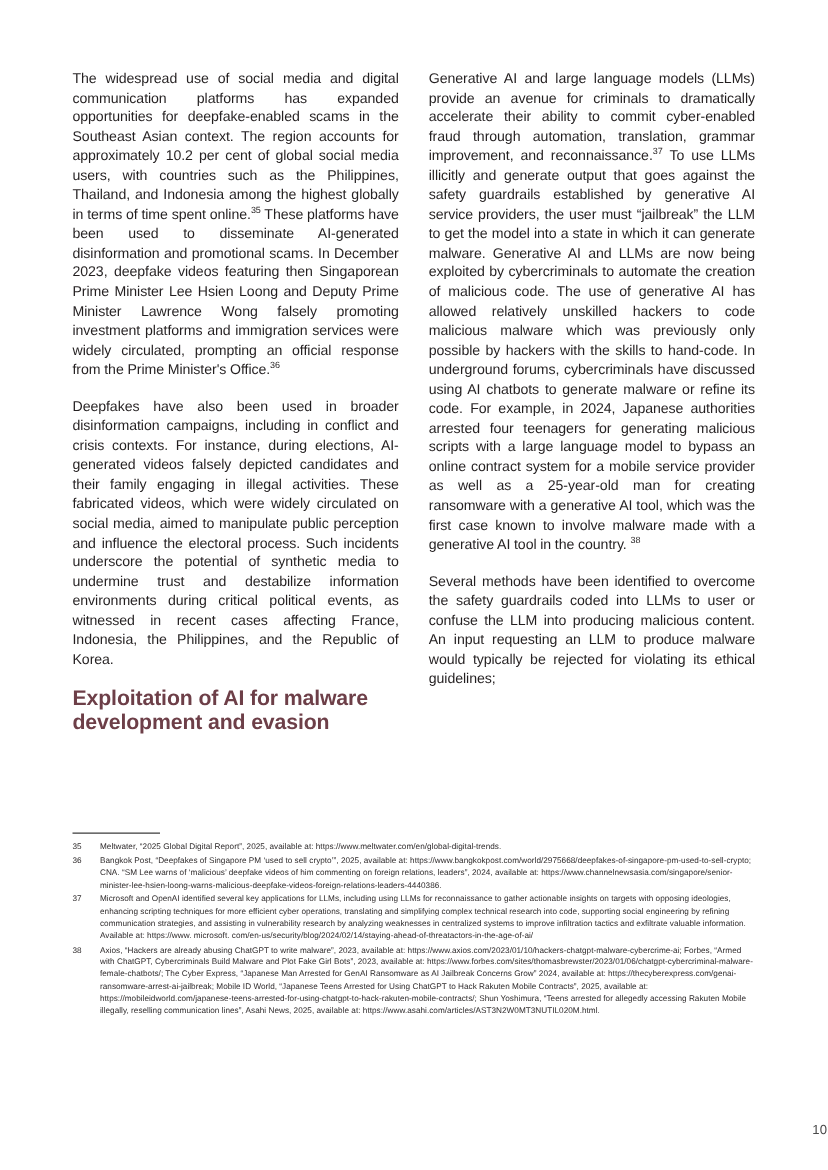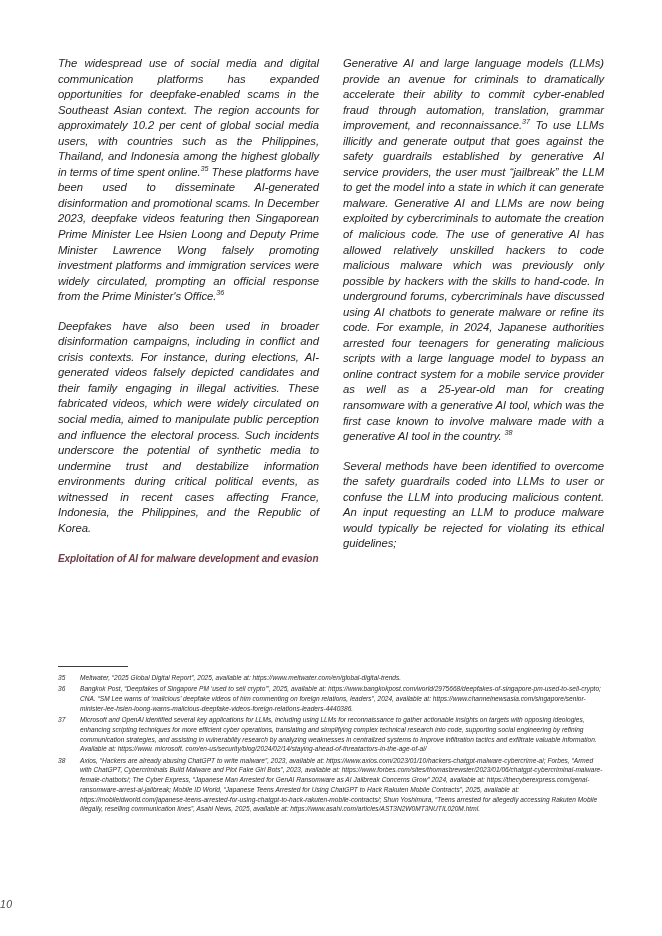--- a/index.html
+++ b/index.html
@@ -8,21 +8,20 @@
     background: #ffffff;
   }
   .page {
     position: relative;
     width: 662px;
     height: 936px;
     background: #ffffff;
     box-sizing: border-box;
     font-family: "Liberation Sans", sans-serif;
     overflow: hidden;
-    font-style: italic;
   }
   .body-area {
     position: absolute;
     left: 58px;
     top: 56px;
     width: 546px;
     height: 598px;
     display: flex;
     gap: 24px;
   }
@@ -39,21 +38,21 @@
     letter-spacing: -0.05px;
     word-spacing: -0.1px;
     -webkit-hyphens: none;
     hyphens: none;
   }
   p.para:last-child {
     margin-bottom: 0;
   }
   h2.section-heading {
     margin: 8px 0 13px 0;
-    font-size: 10px;
+    font-size: 17px;
     line-height: 18.6px;
     font-weight: bold;
     color: #6d3f48;
     text-align: left;
     letter-spacing: -0.1px;
   }
   sup {
     font-size: 7.2px;
     vertical-align: super;
     line-height: 0;
@@ -83,23 +82,23 @@
     width: 22px;
   }
   .fn-text {
     flex: 1 1 auto;
     text-align: left;
     word-break: break-word;
   }
   .page-number {
     position: absolute;
     left: 0;
-    right: 14px;
+    right: 0;
     top: 898px;
-    text-align: left;
+    text-align: right;
     font-size: 10.5px;
     color: #4a4a4a;
     letter-spacing: 0.3px;
   }
 </style>
 </head>
 <body>
 
 <div class="page">
 

